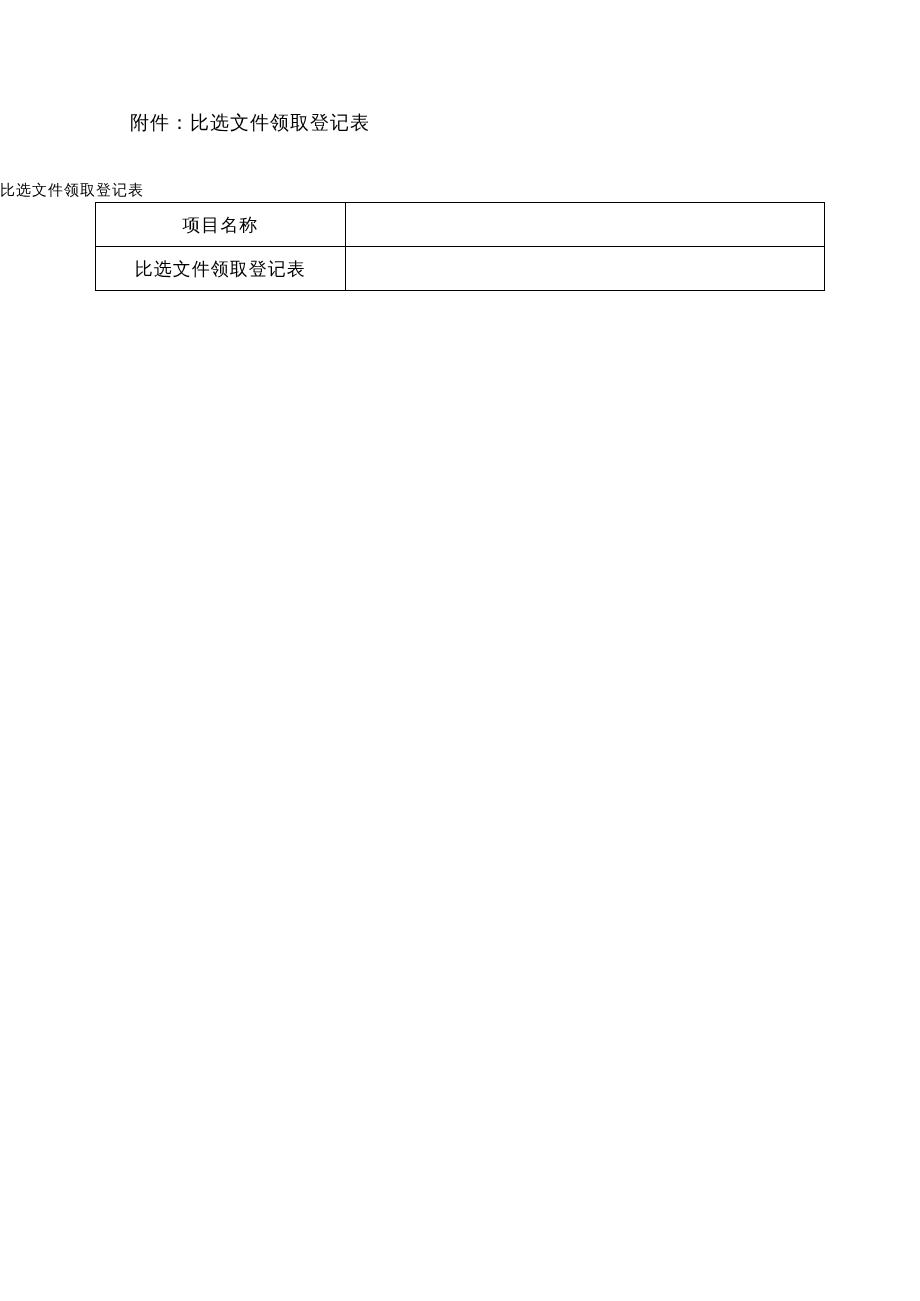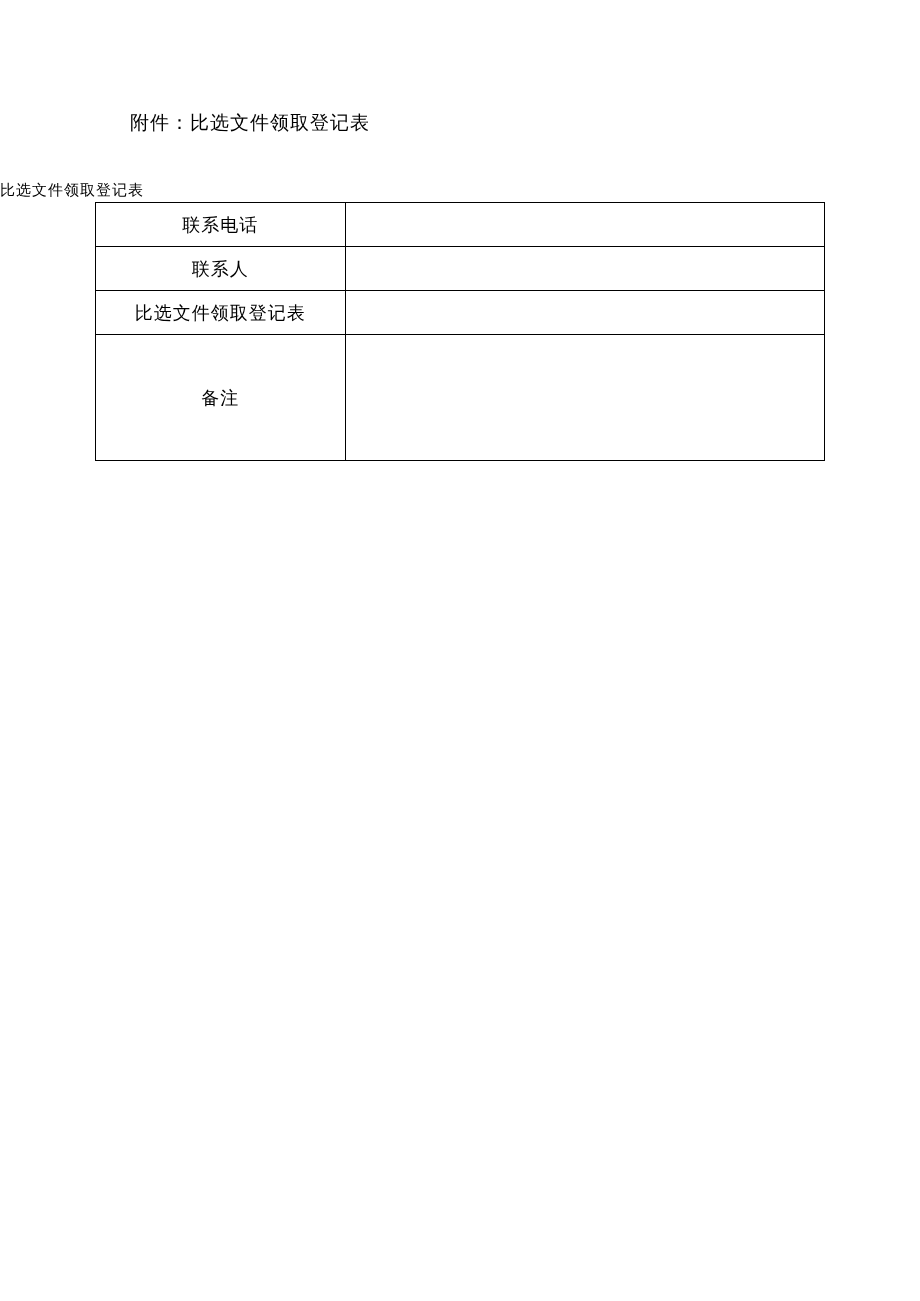--- a/index.html
+++ b/index.html
@@ -55,29 +55,21 @@
 </head>
 <body>
 
 <div class="attachment-title">附件：比选文件领取登记表</div>
 
 <div class="table-caption">比选文件领取登记表</div>
 
 <table class="form-table">
   <tbody>
       <tr>
-    <td class="label-cell">联系电话</td>
-    <td class="value-cell"></td>
-  </tr>
-  <tr>
-    <td class="label-cell">联系人</td>
+    <td class="label-cell">项目名称</td>
     <td class="value-cell"></td>
   </tr>
   <tr>
     <td class="label-cell">比选文件领取登记表</td>
     <td class="value-cell"></td>
   </tr>
-  <tr class="remarks-row">
-    <td class="label-cell">备注</td>
-    <td class="value-cell"></td>
-  </tr>
 </tbody>
   </table>
 
 </body></html>

